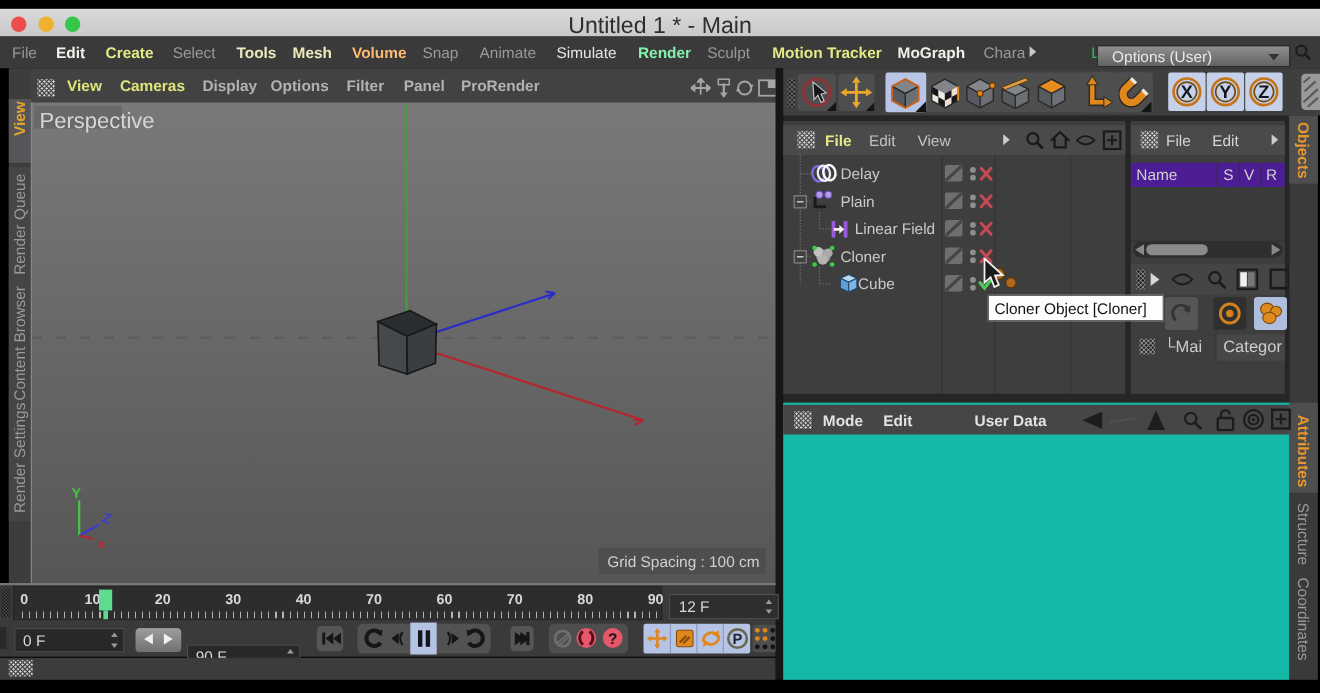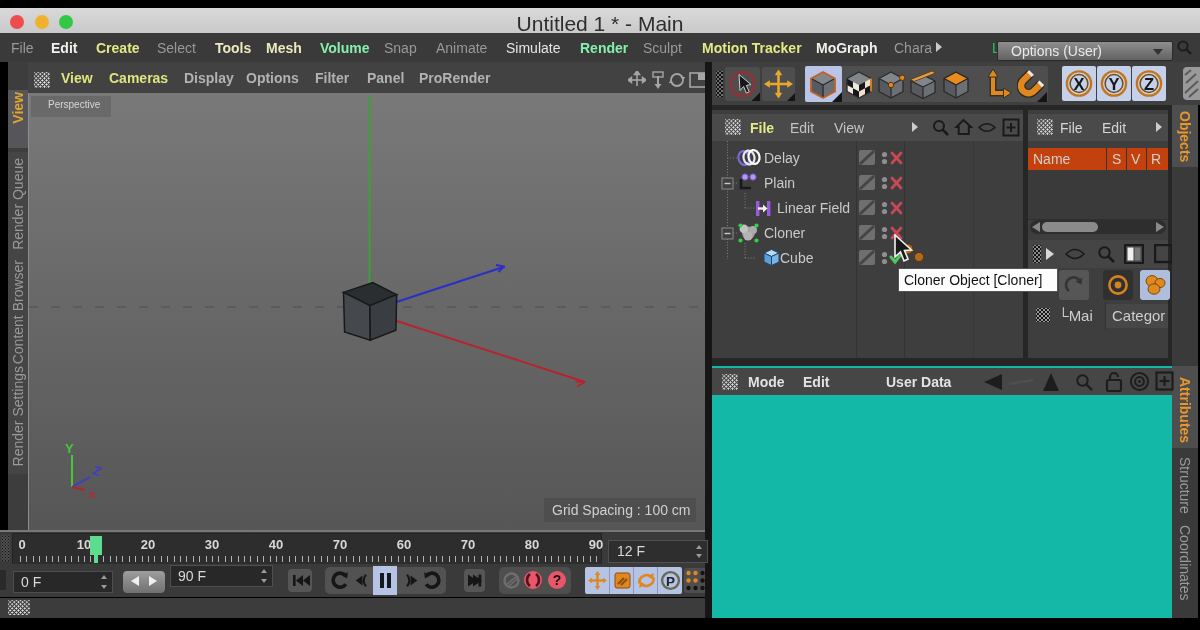--- a/index.html
+++ b/index.html
@@ -19,21 +19,21 @@
   <div class="abs" style="left:0;top:4px;width:1200px;text-align:center;font-size:21px;color:#2e2e2e;">Untitled 1 * - Main</div>
 </div>
 
 <div class="abs" id="menubar" style="left:0;top:33px;width:1200px;height:29px;background:#3a3a3a;">
   <span class="abs mi" style="left:11px;color:#999;">File</span>
   <span class="abs mi" style="left:51px;color:#f1f1ec;font-weight:bold;">Edit</span>
   <span class="abs mi" style="left:96px;color:#e3e985;font-weight:bold;">Create</span>
   <span class="abs mi" style="left:157px;color:#999;">Select</span>
   <span class="abs mi" style="left:215px;color:#ece9bc;font-weight:bold;">Tools</span>
   <span class="abs mi" style="left:266px;color:#ece9bc;font-weight:bold;">Mesh</span>
-  <span class="abs mi" style="left:320px;color:#86efac;font-weight:bold;">Volume</span>
+  <span class="abs mi" style="left:320px;color:#fdba74;font-weight:bold;">Volume</span>
   <span class="abs mi" style="left:384px;color:#999;">Snap</span>
   <span class="abs mi" style="left:436px;color:#999;">Animate</span>
   <span class="abs mi" style="left:506px;color:#e5e5e5;">Simulate</span>
   <span class="abs mi" style="left:580px;color:#86efac;font-weight:bold;">Render</span>
   <span class="abs mi" style="left:643px;color:#999;">Sculpt</span>
   <span class="abs mi" style="left:702px;color:#e3e985;font-weight:bold;">Motion Tracker</span>
   <span class="abs mi" style="left:816px;color:#f1f1ec;font-weight:bold;">MoGraph</span>
   <span class="abs mi" style="left:894px;color:#999;">Chara</span>
   <span class="abs" style="left:936px;top:9px;width:0;height:0;border-left:6px solid #c9c9c9;border-top:5px solid transparent;border-bottom:5px solid transparent;"></span>
   <span class="abs mi" style="left:992px;color:#22c55e;">Layout:</span>
@@ -90,21 +90,21 @@
     </svg>
   <svg class="abs" style="left:661px;top:9px;" width="18" height="18" viewBox="0 0 18 18">
       <rect x="1" y="2" width="16" height="14" fill="none" stroke="#a5a5a5" stroke-width="1.6"></rect>
       <rect x="9" y="2" width="8" height="7" fill="#a5a5a5"></rect>
     </svg>
 </div>
 
 <div class="abs" id="canvas" style="left:28px;top:93px;width:679px;height:437px;background:linear-gradient(#797979,#565656);border-left:1px solid #8d8d8d;border-bottom:1px solid #8d8d8d;border-right:1px solid #8d8d8d;">
 
   <div class="abs" style="left:2px;top:3px;width:80px;height:21px;background:#696969;"></div>
-  <span class="abs" style="left:7px;top:6px;font-size:10px;color:#d6d6d6;margin-left:12px;">Perspective</span>
+  <span class="abs" style="left:7px;top:6px;font-size:20px;color:#d6d6d6;">Perspective</span>
 
   <div class="abs" style="left:0;top:213px;width:679px;background:repeating-linear-gradient(90deg,rgba(58,58,56,.28) 0 9px,transparent 9px 22px);height:1.5px;"></div>
 
   <svg class="abs" style="left:0;top:0;" width="679" height="437" viewBox="0 0 679 437">
     <line x1="340.5" y1="2" x2="340.5" y2="199" stroke="#3da03c" stroke-width="2"></line>
     <line x1="349" y1="215" x2="476" y2="173.5" stroke="#2d2dc8" stroke-width="2"></line>
     <path d="M475 173.5l-8 -1.5 M475 173.5l-5.5 5.5" stroke="#2d2dc8" stroke-width="2" fill="none"></path>
     <line x1="340" y1="219" x2="556" y2="289" stroke="#b7242e" stroke-width="2"></line>
     <path d="M556 289l-9.5 -0.5 M556 289l-8 4.5" stroke="#b7242e" stroke-width="2" fill="none"></path>
 
@@ -413,21 +413,21 @@
 <span class="abs" style="left:904px;top:272px;font-size:14px;color:#111;z-index:56;">Cloner Object [Cloner]</span>
 
 <div class="abs" id="takes" style="left:1028px;top:110px;width:140px;height:248px;background:#3e3e3e;">
   <div class="abs" style="left:0;top:4px;width:140px;height:27px;background:#4a4a4a;">
     <div class="abs dots" style="left:9px;top:5px;width:16px;height:16px;"></div>
     <span class="abs om-mi" style="left:32px;color:#d5d5d5;">File</span>
     <span class="abs om-mi" style="left:74px;color:#d5d5d5;">Edit</span>
     <span class="abs" style="left:128px;top:8px;width:0;height:0;border-left:6px solid #ccc;border-top:5px solid transparent;border-bottom:5px solid transparent;"></span>
   </div>
 
-  <div class="abs" style="left:0;top:38px;width:140px;height:22px;background:#c2410c;">
+  <div class="abs" style="left:0;top:38px;width:140px;height:22px;background:#4c1d95;">
     <span class="abs" style="left:5px;top:3px;font-size:14px;color:#d0d0d0;">Name</span>
     <div class="abs" style="left:78px;top:0;width:1px;height:22px;background:#333;"></div>
     <span class="abs" style="left:84px;top:3px;font-size:14px;color:#d0d0d0;">S</span>
     <div class="abs" style="left:98px;top:0;width:1px;height:22px;background:#333;"></div>
     <span class="abs" style="left:103px;top:3px;font-size:14px;color:#d0d0d0;">V</span>
     <div class="abs" style="left:118px;top:0;width:1px;height:22px;background:#333;"></div>
     <span class="abs" style="left:123px;top:3px;font-size:14px;color:#d0d0d0;">R</span>
   </div>
   <div class="abs" style="left:0;top:60px;width:140px;height:49px;background:#3a3a3a;border-bottom:1px solid #303030;"></div>
 
@@ -567,21 +567,21 @@
     <span class="abs" style="left:7px;top:2px;font-size:14px;color:#d8d8d8;">0 F</span>
     <div class="abs" style="right:5px;top:3px;width:0;height:0;border-bottom:4px solid #9a9a9a;border-left:3.5px solid transparent;border-right:3.5px solid transparent;"></div>
     <div class="abs" style="right:5px;bottom:3px;width:0;height:0;border-top:4px solid #9a9a9a;border-left:3.5px solid transparent;border-right:3.5px solid transparent;"></div>
   </div>
 
   <div class="abs" style="left:122px;top:6px;width:42px;height:22px;background:linear-gradient(#9e9e9e,#707070);border-radius:5px;border:1px solid #3a3a3a;">
     <div class="abs" style="left:8px;top:5px;width:0;height:0;border-right:8px solid #f0f0f0;border-top:5.5px solid transparent;border-bottom:5.5px solid transparent;"></div>
     <div class="abs" style="right:8px;top:5px;width:0;height:0;border-left:8px solid #f0f0f0;border-top:5.5px solid transparent;border-bottom:5.5px solid transparent;"></div>
   </div>
 
-  <div class="abs spin" style="left:170px;top:1px;width:101px;height:20px;">
+  <div class="abs spin" style="left:170px;top:22px;width:101px;height:20px;">
     <span class="abs" style="left:7px;top:2px;font-size:14px;color:#d8d8d8;">90 F</span>
     <div class="abs" style="right:5px;top:3px;width:0;height:0;border-bottom:4px solid #9a9a9a;border-left:3.5px solid transparent;border-right:3.5px solid transparent;"></div>
     <div class="abs" style="right:5px;bottom:3px;width:0;height:0;border-top:4px solid #9a9a9a;border-left:3.5px solid transparent;border-right:3.5px solid transparent;"></div>
   </div>
 
   <div class="abs tpbtn" style="left:288px;top:5px;width:24px;height:23px;">
     <svg width="24" height="23" viewBox="0 0 24 23">
         <g fill="#161616">
           <rect x="5" y="6" width="2.6" height="11"></rect>
           <path d="M15 6v11l-7-5.5zM22 6v11l-7-5.5z"></path>

